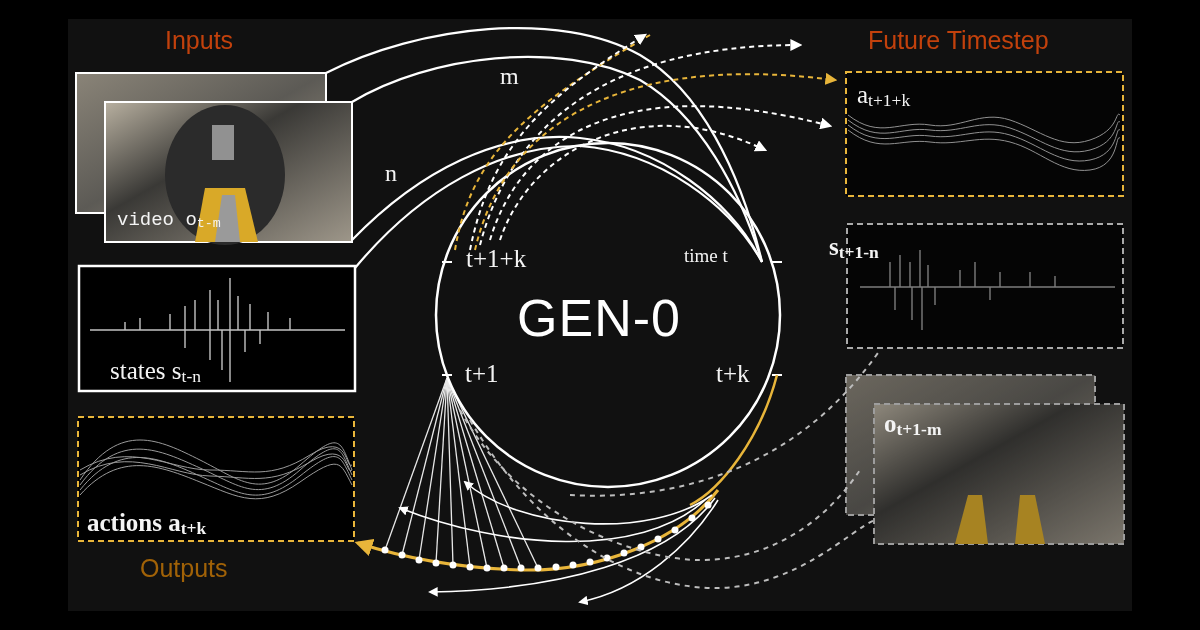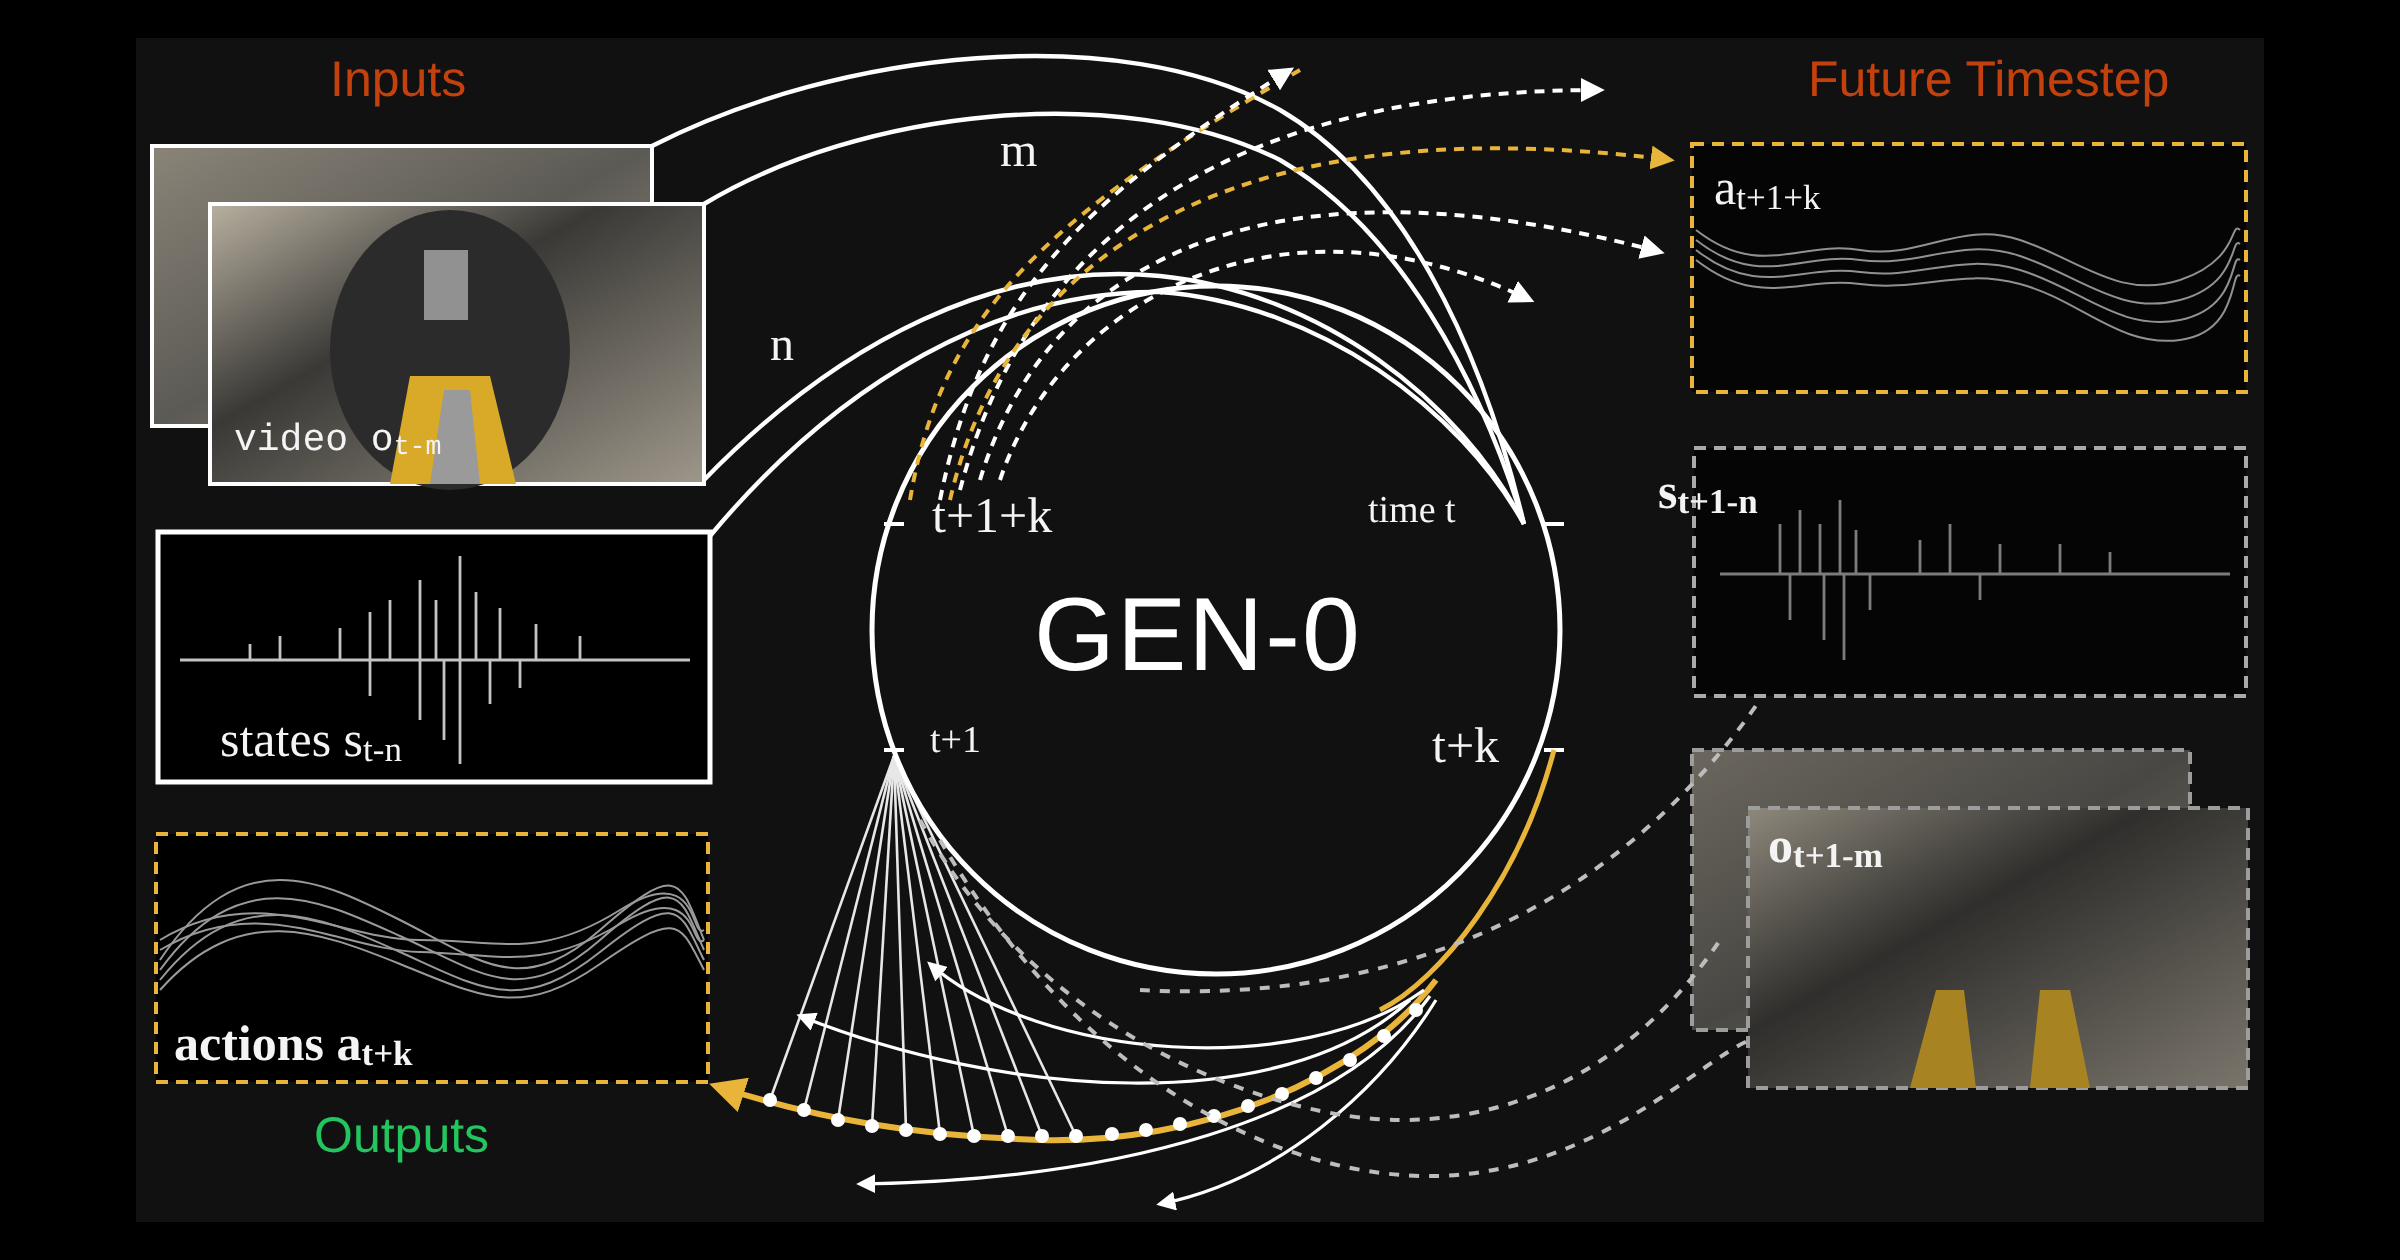--- a/index.html
+++ b/index.html
@@ -192,28 +192,28 @@
   </g>
 
   <g fill="none" stroke="#bdbdbd" stroke-width="2" stroke-dasharray="5,5">
     <path d="M460,410 C520,520 640,560 700,560 C790,560 840,500 860,470"></path>
     <path d="M470,420 C540,540 640,590 720,588 C800,585 850,530 875,520"></path>
     <path d="M570,495 C660,500 790,480 880,350"></path>
   </g>
 </svg>
 
 <div class="title" style="left:165px;top:26px;">Inputs</div>
-<div class="title" style="left:868px;top:26px;margin-left:36px;">Future Timestep</div>
-<div class="title" style="left:157px;top:554px;color:#22c55e;">Outputs</div>
+<div class="title" style="left:868px;top:26px;">Future Timestep</div>
+<div class="title" style="left:140px;top:554px;color:#a16207;">Outputs</div>
 
 <div class="gen">GEN-0</div>
 
 <div class="serif-lbl" style="left:466px;top:245px;font-size:25px;">t+1+k</div>
 <div class="serif-lbl" style="left:684px;top:245px;font-size:19px;">time t</div>
-<div class="serif-lbl" style="left:465px;top:360px;font-size:19px;">t+1</div>
+<div class="serif-lbl" style="left:465px;top:360px;font-size:25px;">t+1</div>
 <div class="serif-lbl" style="left:716px;top:360px;font-size:25px;">t+k</div>
 
 <div class="serif-lbl" style="left:500px;top:63px;font-size:24px;">m</div>
 <div class="serif-lbl" style="left:385px;top:160px;font-size:24px;">n</div>
 
 <div class="serif-lbl" style="left:117px;top:209px;font-size:19px;font-family:Liberation Mono, monospace;">
   <span>video o</span><sub>t-m</sub>
 </div>
 <div class="serif-lbl" style="left:89px;top:357px;font-size:25px;margin-left:21px;">
   <span>states s</span><sub>t-n</sub>

